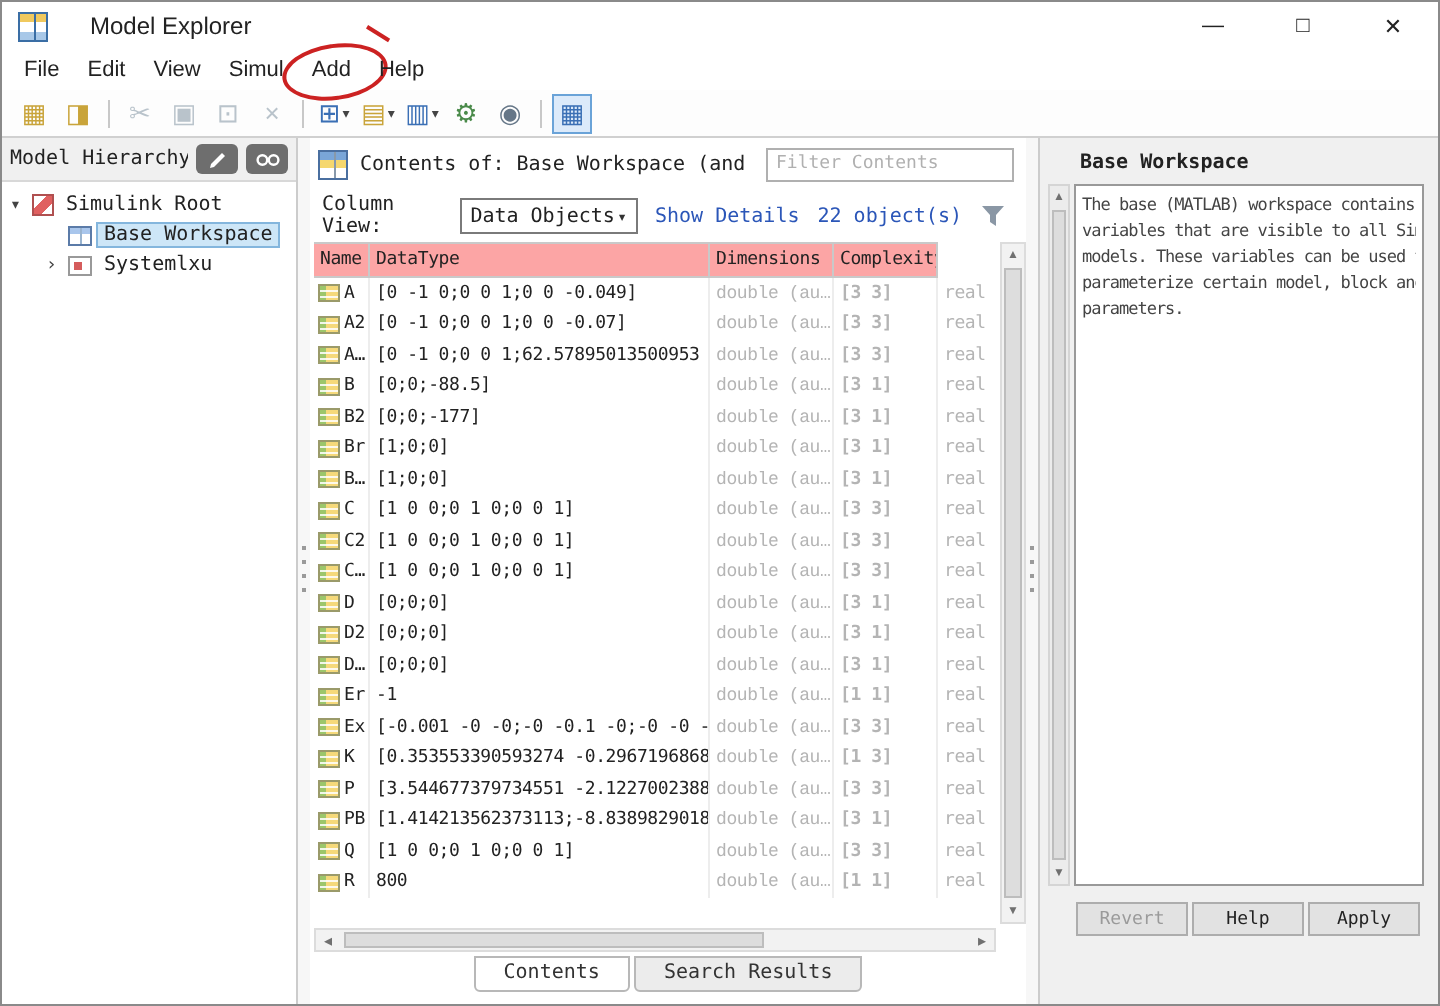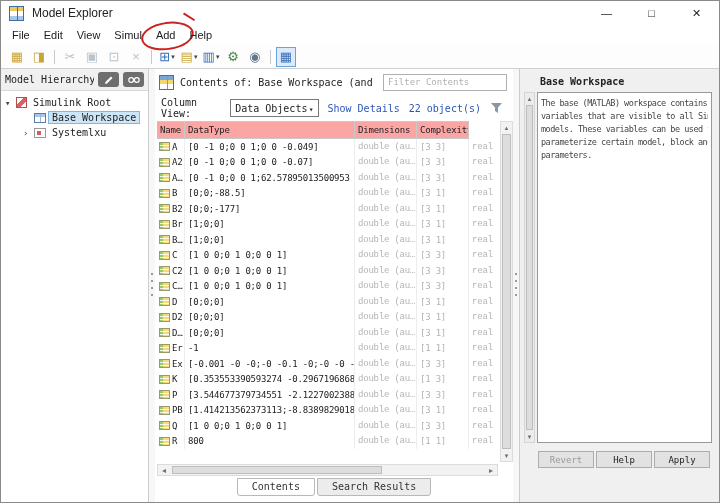--- a/index.html
+++ b/index.html
@@ -1,21 +1,21 @@
 <!DOCTYPE html>
 <html><head>
 <meta charset="utf-8">
 <style>
   * { margin:0; padding:0; box-sizing:border-box; }
   html,body { width:720px; height:503px; }
   body { font-family:"Liberation Sans",sans-serif; font-size:11px; color:#222; background:#fff; overflow:hidden; }
   .window { position:absolute; inset:0; border:1px solid #8a8a8a; background:#fff; display:flex; flex-direction:column; }
 
   
-  .titlebar { height:24px; flex:0 0 auto; display:flex; align-items:center; padding-left:8px; background:#fff; }
+  .titlebar { height:24px; flex:0 0 auto; display:flex; align-items:center; padding-left:8px; background:#fff;gap:13px; }
   .app-icon { width:15px; height:15px; margin-right:8px; border:1px solid #3a6ea5;
     background-image:linear-gradient(to right,transparent 7px,#3a6ea5 7px,#3a6ea5 8px,transparent 8px),
                      linear-gradient(to bottom,#f0c95e 0 4px,#ffffff 4px 9px,#a8c8e8 9px); }
   .title { font-size:12px; }
   .win-controls { margin-left:auto; height:100%; display:flex; }
   .win-btn { width:45px; height:100%; display:flex; align-items:center; justify-content:center; font-size:11px; color:#222; }
 
   
   .menubar { height:20px; flex:0 0 auto; display:flex; align-items:center; padding-left:4px; background:#fff; position:relative; z-index:5; }
   .menu-item { padding:2px 7px; position:relative; }
@@ -80,22 +80,22 @@
   .gh-cell:nth-of-type(1){ width:28px; }
   .gh-cell:nth-of-type(2){ width:170px; }
   .gh-cell:nth-of-type(3){ width:62px; }
   .gh-cell:nth-of-type(4){ width:52px; }
   .gh-cell:nth-of-type(5){ flex:1; border-right:none; }
   .grid-row { display:flex; height:15.5px; align-items:center; }
   .cell { overflow:hidden; white-space:pre; padding:0 3px; flex:0 0 auto; border-right:1px solid #ededed; height:100%; display:flex; align-items:center; }
   .c-name { width:28px; gap:2px; padding-left:2px; }
   .c-value { width:170px; color:#222; }
   .c-type { width:62px;font-family:Liberation Mono, monospace; }
-  .c-dim { width:52px; }
-  .c-cx { flex:1; border-right:none;font-family:Liberation Mono, monospace; }
+  .c-dim { width:52px;font-weight:bold; }
+  .c-cx { flex:1; border-right:none; }
   .gray { color:#b4b4b4; }
   .obj-icon { width:11px; height:9px; flex:0 0 auto; border:1px solid #9a9a6a;
     background-image:repeating-linear-gradient(to bottom,transparent 0 2px,rgba(255,255,255,.85) 2px 3px),
                      linear-gradient(to right,#9cc66a 0 3px,#f5d97a 3px); }
 
   .vscroll { width:13px; flex:0 0 auto; background:#f2f2f2; border:1px solid #dcdcdc; display:flex; flex-direction:column; align-items:center; }
   .sb-arrow { width:100%; height:11px; display:flex; align-items:center; justify-content:center; color:#707070; }
   .sb-arrow::after { content:"▲"; font-size:6px; }
   .sb-arrow.down::after { content:"▼"; }
   .sb-arrow.left::after { content:"◂"; font-size:8px; }

